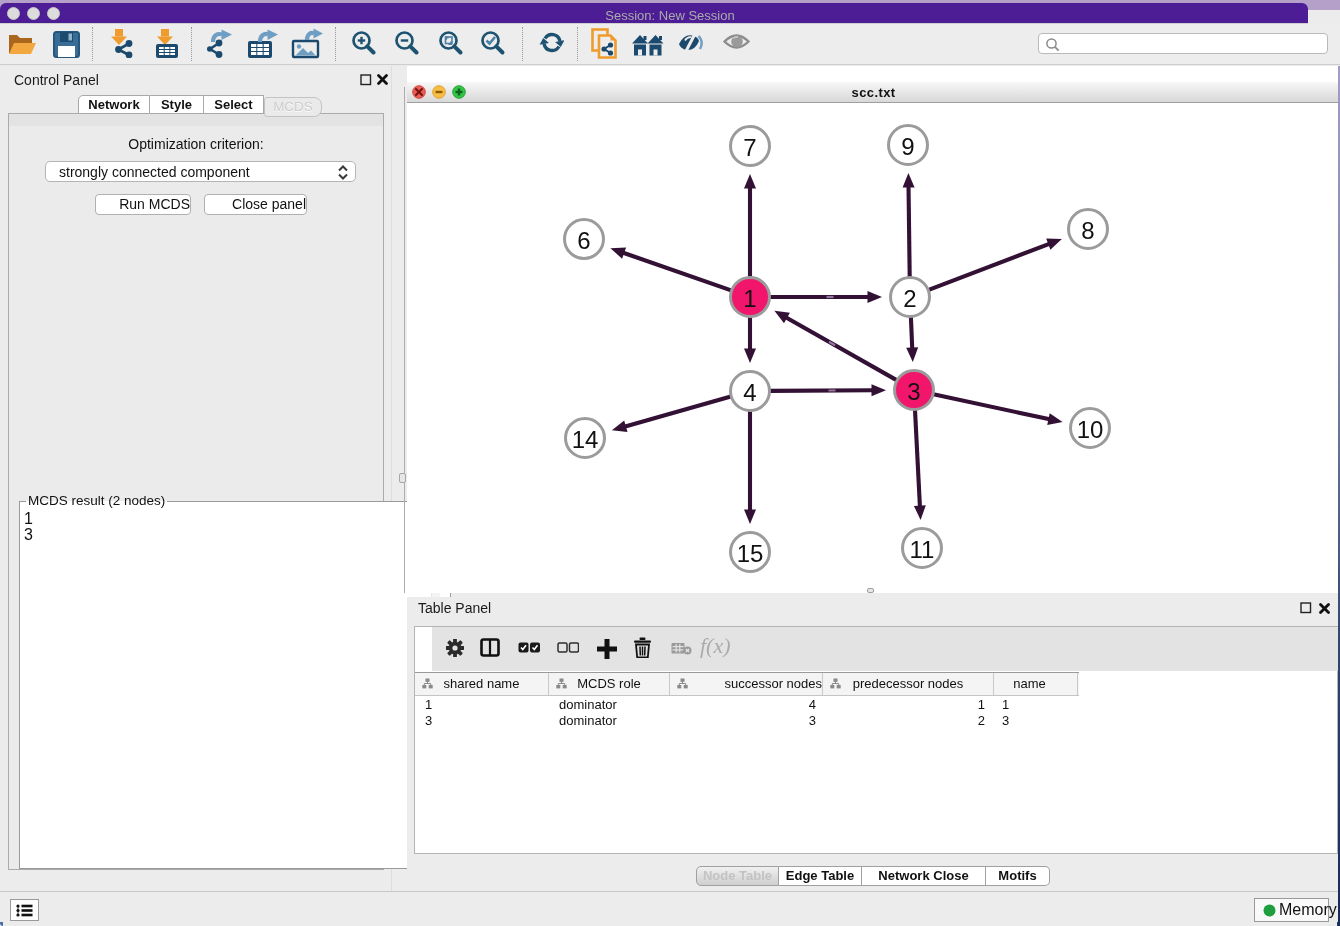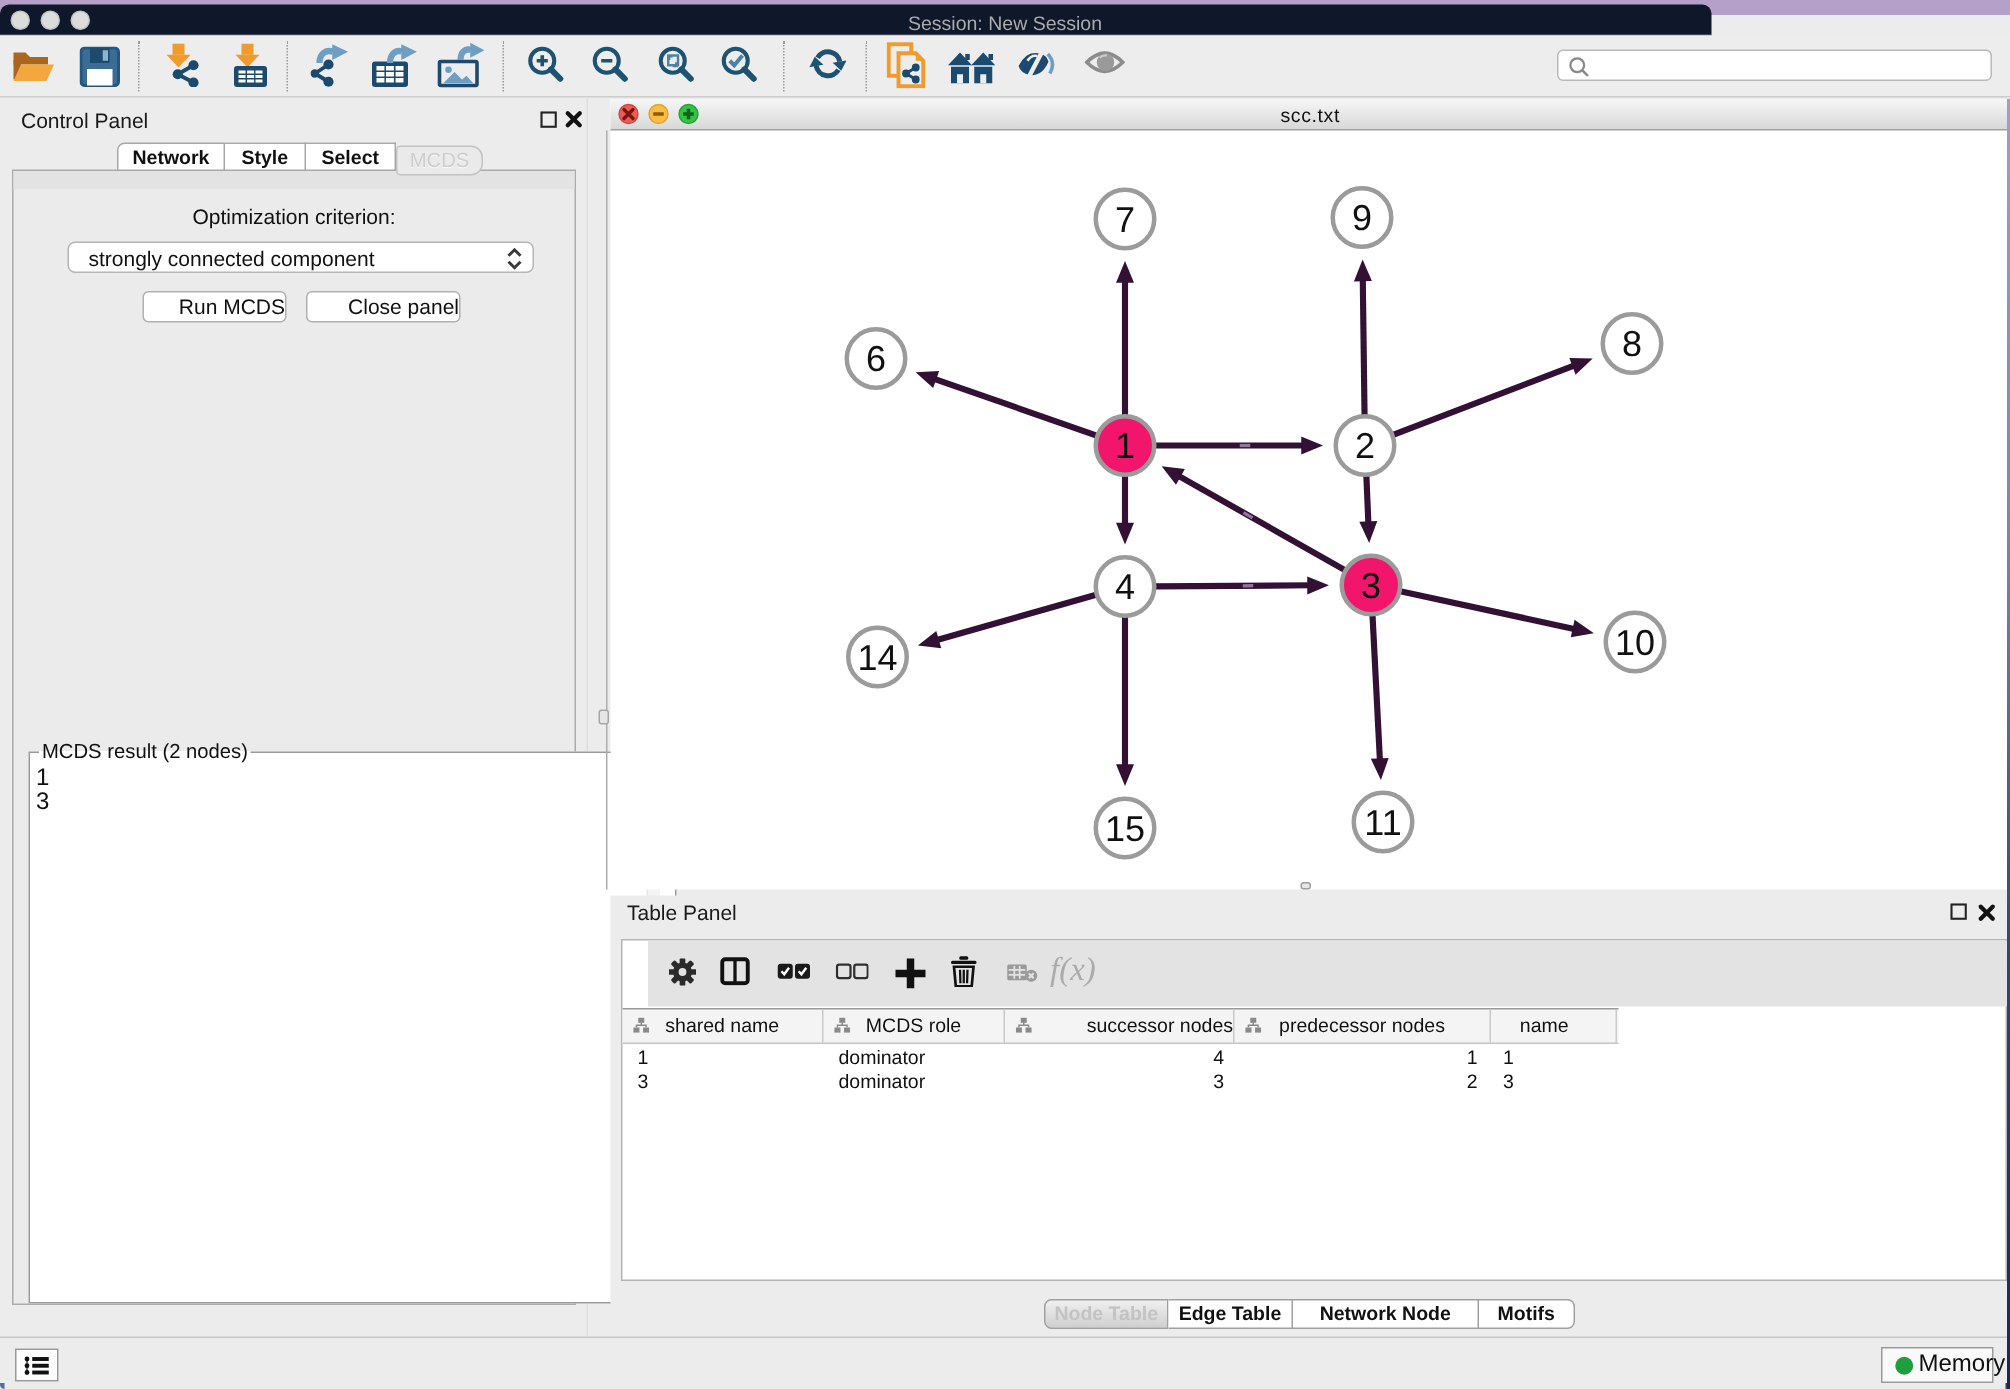--- a/index.html
+++ b/index.html
@@ -2,21 +2,21 @@
 <html><head>
 <meta charset="utf-8">
 <style>
 html,body{margin:0;padding:0;width:1340px;height:926px;overflow:hidden;background:#ececec;
 font-family:"Liberation Sans",sans-serif;}
 *{box-sizing:border-box;}
 .abs{position:absolute;}
 #page{position:relative;width:1340px;height:926px;background:#ececec;}
 
 #purpletop{left:0;top:0;width:1340px;height:10px;background:#b4a0c8;}
-#titlebar{left:0;top:3px;width:1141px;height:21px;background:#0f172a;border-bottom:1px solid #cfcfcf;border-radius:6px 6px 0 0;}
+#titlebar{left:0;top:3px;width:1308px;height:21px;background:#4c1d95;border-bottom:1px solid #cfcfcf;border-radius:6px 6px 0 0;}
 .tl{position:absolute;top:4px;width:13px;height:13px;border-radius:50%;background:#dcdcdc;border:1px solid #c3c3c3;}
 #wintitle{position:absolute;top:3px;left:0;width:1340px;text-align:center;font-size:13px;color:#ababab;line-height:20px;}
 #toolbar{left:0;top:24px;width:1340px;height:41px;background:#ededed;border-bottom:1px solid #cdcdcd;}
 .sep{position:absolute;top:3px;height:34px;width:0;border-left:1px dotted #9a9a9a;}
 #searchbox{position:absolute;left:1038px;top:9px;width:290px;height:21px;background:#fff;border:1px solid #b9b9b9;border-radius:4px;}
 
 #cpanel{left:0;top:66px;width:392px;height:825px;background:#ececec;border-right:1px solid #dedede;}
 #cphead{position:absolute;left:14px;top:6px;font-size:14px;color:#1a1a1a;}
 .tab{position:absolute;top:29px;height:19px;background:#fff;border:1px solid #a8a8a8;font-size:13px;font-weight:bold;color:#111;text-align:center;line-height:17px;z-index:3;}
 #tabNetwork{left:78px;width:72px;border-radius:5px 0 0 0;}
@@ -30,21 +30,21 @@
 .btn{position:absolute;top:80px;height:21px;background:#fff;border:1px solid #b0b0b0;border-radius:4px;font-size:14px;color:#111;text-align:right;line-height:19px;}
 #btnrun{left:86px;width:96px;}
 #btnclose{left:195px;width:103px;}
 
 #mcdsbox{position:absolute;left:10px;top:387px;width:432px;height:368px;background:#fff;border:1px solid #9a9a9a;}
 #mcdslegend{position:absolute;left:6px;top:-9px;font-size:13.5px;color:#111;background:linear-gradient(#ebebeb 50%,#ffffff 50%);padding:0 2px;line-height:15px;}
 #mcdstext{position:absolute;left:4px;top:9px;font-size:16px;color:#111;line-height:15.5px;}
 #mcdsscroll{position:absolute;right:10px;top:1px;width:9px;height:364px;background:#f4f4f4;border-left:1px solid #e6e6e6;}
 
 #netwin{left:407px;top:66px;width:933px;height:527px;background:#fff;}
-#nettitle{position:absolute;left:0;top:0;width:933px;height:21px;background:linear-gradient(#f7f7f7,#d8d8d8);border-bottom:1px solid #9f9f9f;}
+#nettitle{position:absolute;left:0;top:16px;width:933px;height:21px;background:linear-gradient(#f7f7f7,#d8d8d8);border-bottom:1px solid #9f9f9f;font-weight:bold;}
 #nettext{position:absolute;top:0;left:0;width:100%;text-align:center;font-size:13px;letter-spacing:0.4px;color:#111;line-height:21px;}
 
 #tpanel{left:407px;top:597px;width:933px;height:294px;background:#ececec;}
 #tphead{position:absolute;left:11px;top:3px;font-size:14px;color:#1a1a1a;}
 #tcontainer{position:absolute;left:7px;top:29px;width:924px;height:228px;background:#fff;border:1px solid #b5b5b5;}
 #ttoolbar{position:absolute;left:17px;top:0;width:100%;height:44px;background:#e3e3e3;}
 #theader{position:absolute;left:0;top:45px;width:664px;height:24px;background:#f4f4f4;border-top:1px solid #9a9a9a;border-bottom:1px solid #c4c4c4;}
 .hcell{position:absolute;top:0;height:22px;border-right:1px solid #c9c9c9;font-size:13px;color:#111;text-align:center;line-height:22px;}
 .trow{position:absolute;font-size:13px;color:#111;height:16px;line-height:16px;}
 .btab{position:absolute;top:269px;height:20px;background:#fff;border:1px solid #a0a0a0;font-size:13px;font-weight:bold;color:#111;text-align:center;line-height:18px;}
@@ -393,21 +393,21 @@
         <div class="trow" style="left:409px;top:70px;width:161px;text-align:right;">1</div>
         <div class="trow" style="left:587px;top:70px;">1</div>
       <div class="trow" style="left:10px;top:86px;">3</div>
         <div class="trow" style="left:144px;top:86px;">dominator</div>
         <div class="trow" style="left:256px;top:86px;width:145px;text-align:right;">3</div>
         <div class="trow" style="left:409px;top:86px;width:161px;text-align:right;">2</div>
         <div class="trow" style="left:587px;top:86px;">3</div>
     </div>
     <div class="btab" style="left:289px;width:83px;border-radius:5px 0 0 5px;background:linear-gradient(#f0f0f0,#cfcfcf);color:#c3c3c3;">Node Table</div>
     <div class="btab" style="left:372px;width:83px;border-left:none;">Edge Table</div>
-    <div class="btab" style="left:455px;width:124px;border-left:none;">Network Node</div>
+    <div class="btab" style="left:455px;width:124px;border-left:none;">Network Close</div>
     <div class="btab" style="left:579px;width:64px;border-left:none;border-radius:0 5px 5px 0;">Motifs</div>
   </div>
   <div class="abs" id="statusbar">
     <div id="listbtn">
         <svg style="position:absolute;left:5px;top:4px" width="17" height="13" viewBox="0 0 17 13">
           <circle cx="2" cy="2" r="1.6" fill="#111"></circle>
           <circle cx="2" cy="6.5" r="1.6" fill="#111"></circle>
           <circle cx="2" cy="11" r="1.6" fill="#111"></circle>
           <rect x="5.5" y="0.7" width="11" height="2.6" fill="#111"></rect>
           <rect x="5.5" y="5.2" width="11" height="2.6" fill="#111"></rect>

